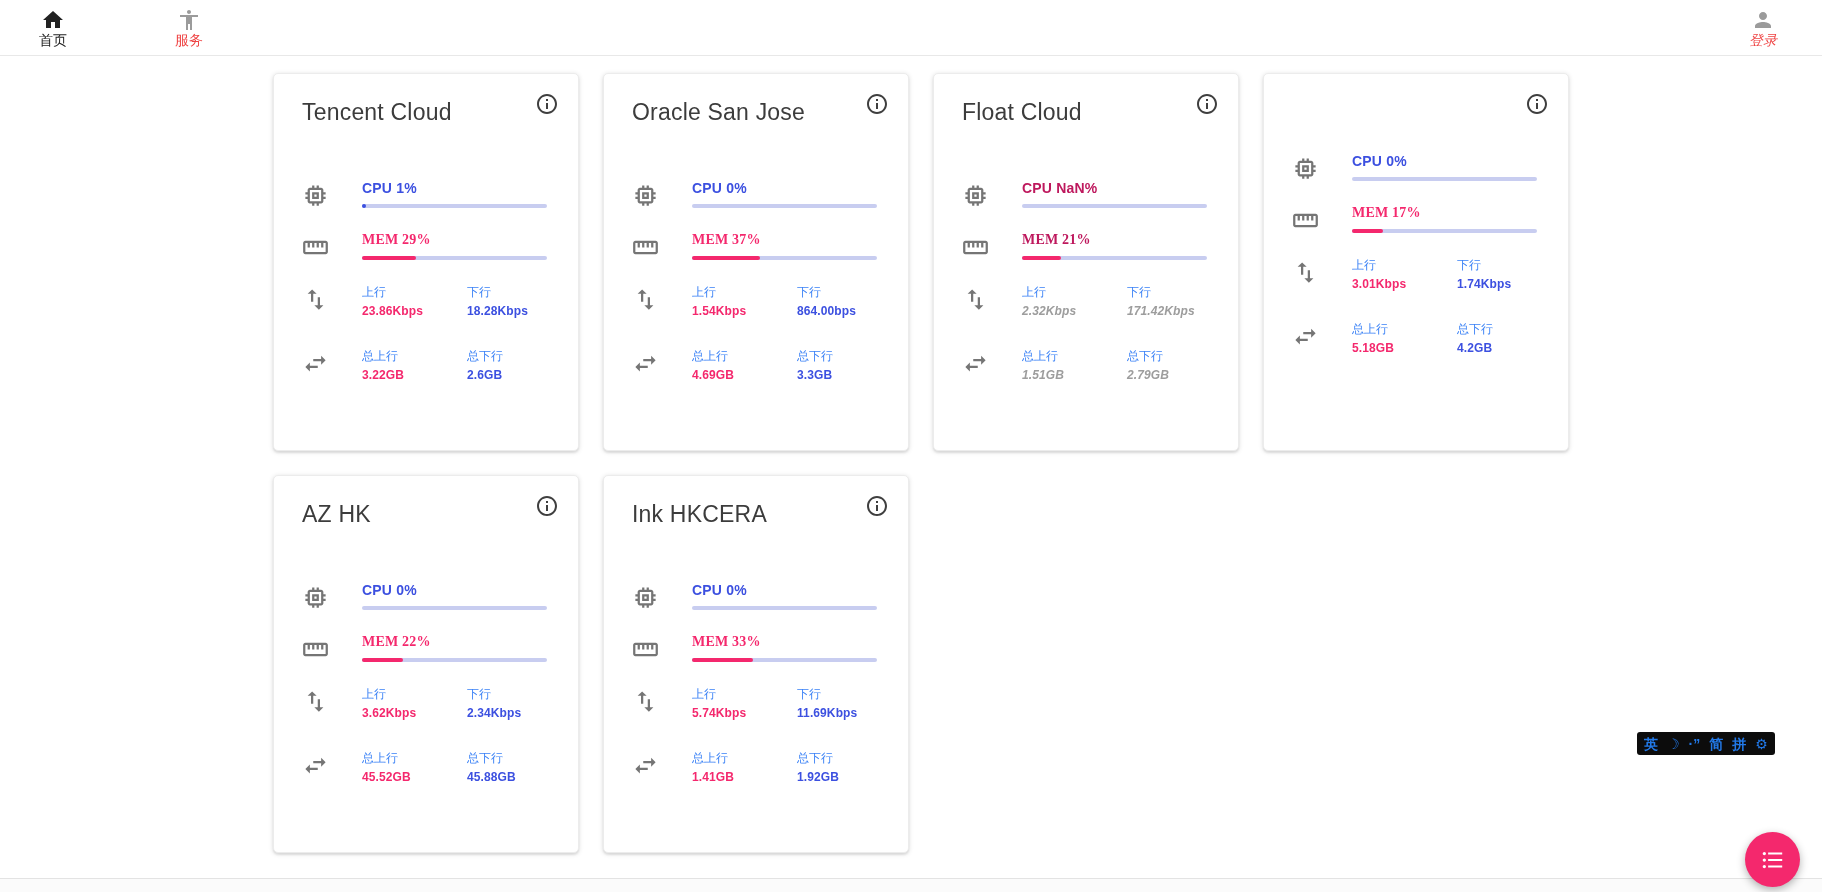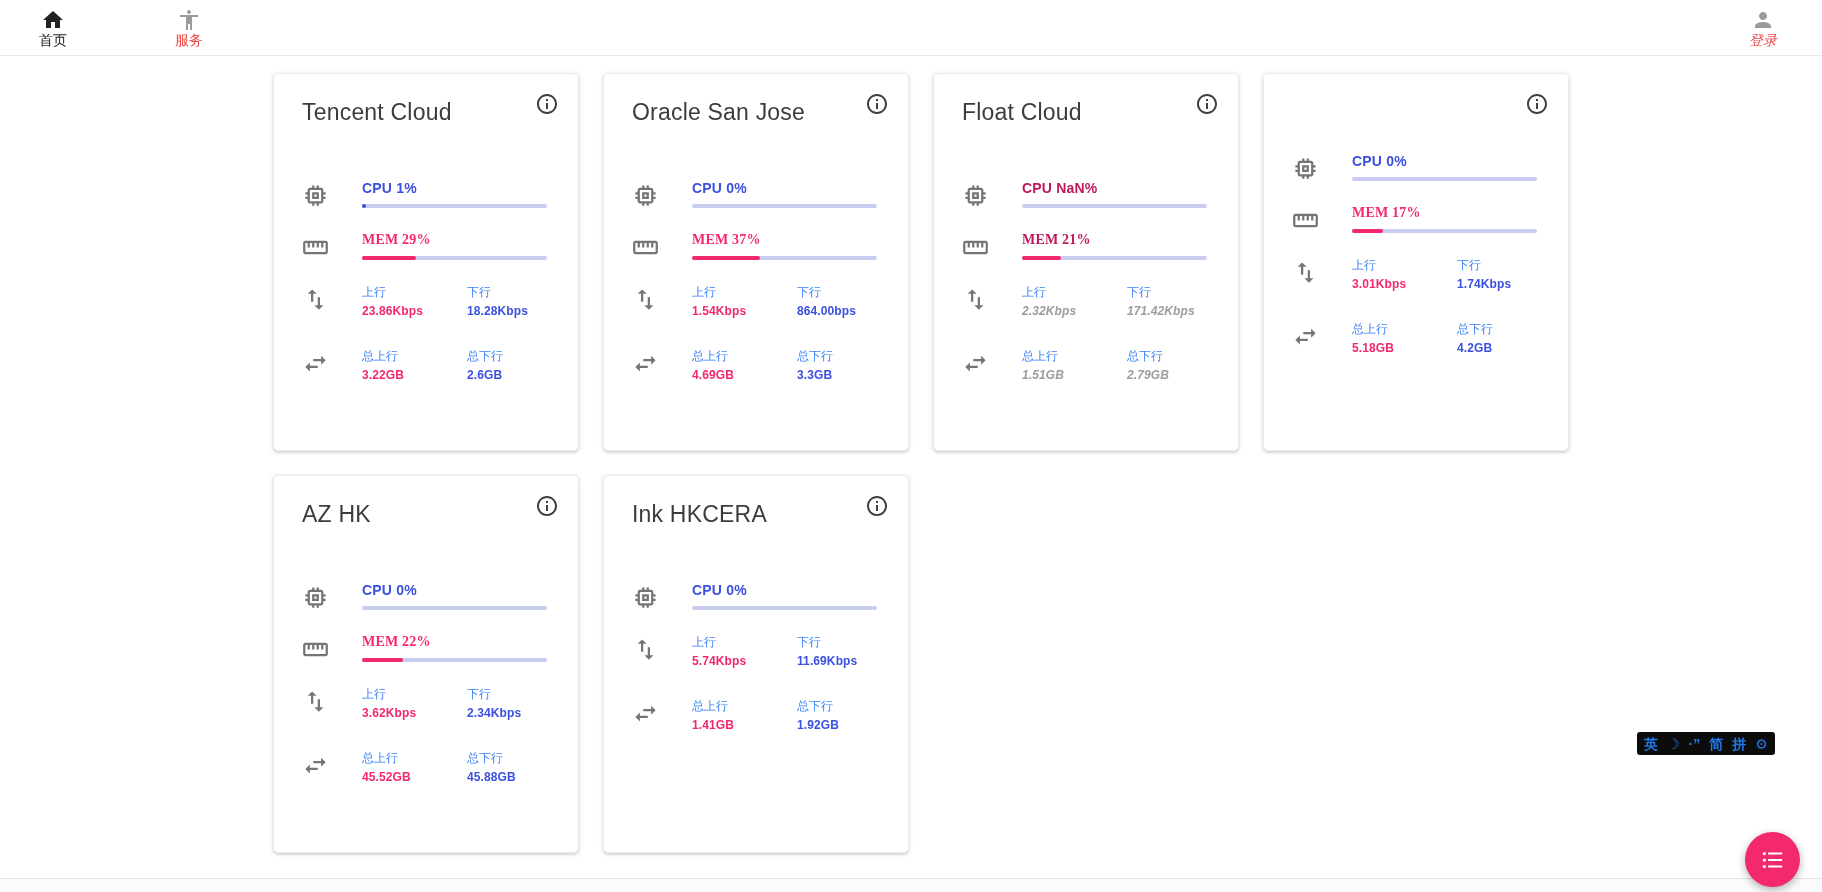--- a/index.html
+++ b/index.html
@@ -455,20 +455,33 @@
                 <path d="M15 9H9v6h6V9zm-2 4h-2v-2h2v2zm8-2V9h-2V7c0-1.1-.9-2-2-2h-2V3h-2v2h-2V3H9v2H7c-1.1 0-2 .9-2 2v2H3v2h2v2H3v2h2v2c0 1.1.9 2 2 2h2v2h2v-2h2v2h2v-2h2c1.1 0 2-.9 2-2v-2h2v-2h-2v-2h2zm-4 6H7V7h10v10z"></path>
               </svg>
         </span>
         <div class="meter">
           <div class="mlabel blue">CPU 0%</div>
           <div class="bar">
                 <div class="fill blue" style="width: 0px;"></div>
               </div>
         </div>
       </div>
+      <div class="mrow">
+        <span class="ricon">
+          <svg viewBox="0 0 24 24">
+                <path d="M21 6H3c-1.1 0-2 .9-2 2v8c0 1.1.9 2 2 2h18c1.1 0 2-.9 2-2V8c0-1.1-.9-2-2-2zm0 10H3V8h2v4h2V8h2v4h2V8h2v4h2V8h2v4h2V8h2v8z"></path>
+              </svg>
+        </span>
+        <div class="meter">
+          <div class="mlabel pink">MEM 33%</div>
+          <div class="bar">
+                <div class="fill pink" style="width: 33%;"></div>
+              </div>
+        </div>
+      </div>
       <div class="mrow netrow">
         <span class="ricon">
           <svg viewBox="0 0 24 24">
                 <path d="M9 3L5 6.99h3V14h2V6.99h3L9 3zm7 14.01V10h-2v7.01h-3L15 21l4-3.99h-3z"></path>
               </svg>
         </span>
         <div class="cols">
           <div>
             <div class="nlabel">上行</div>
             <div class="nval pink">5.74Kbps</div>

